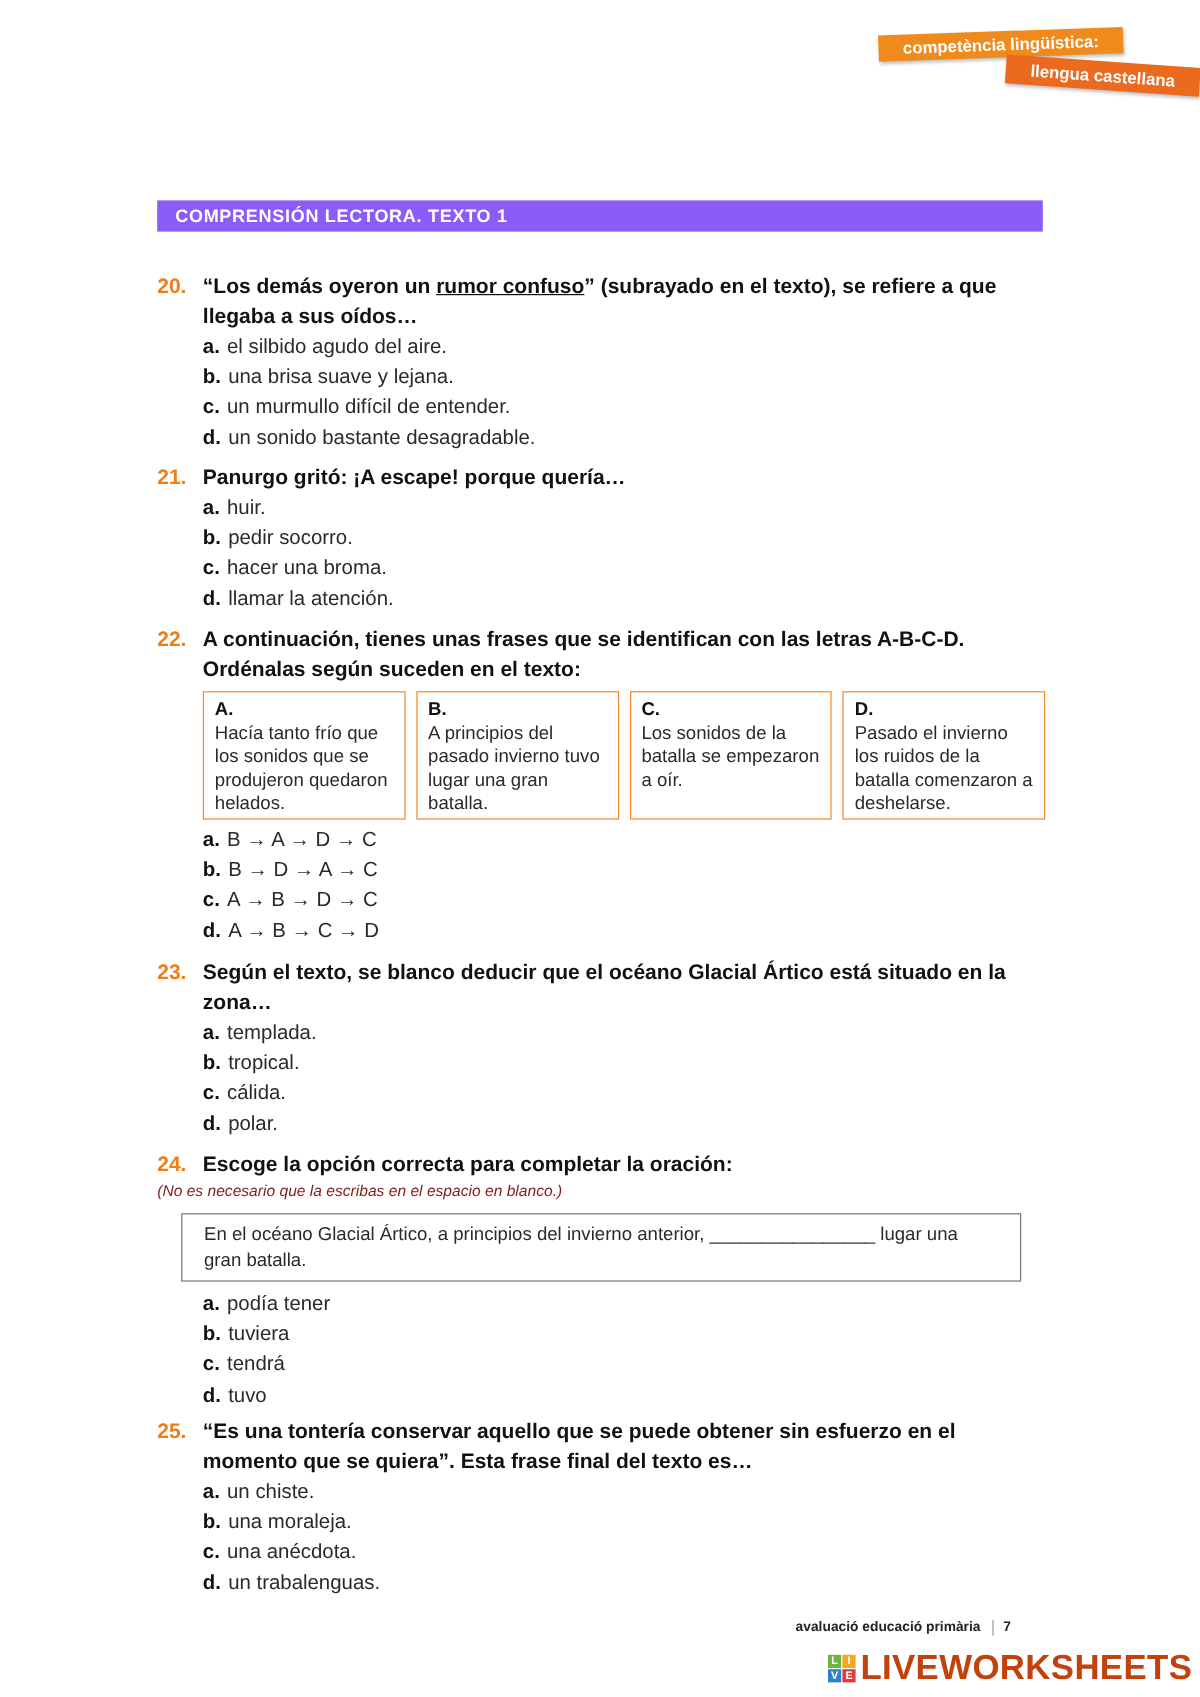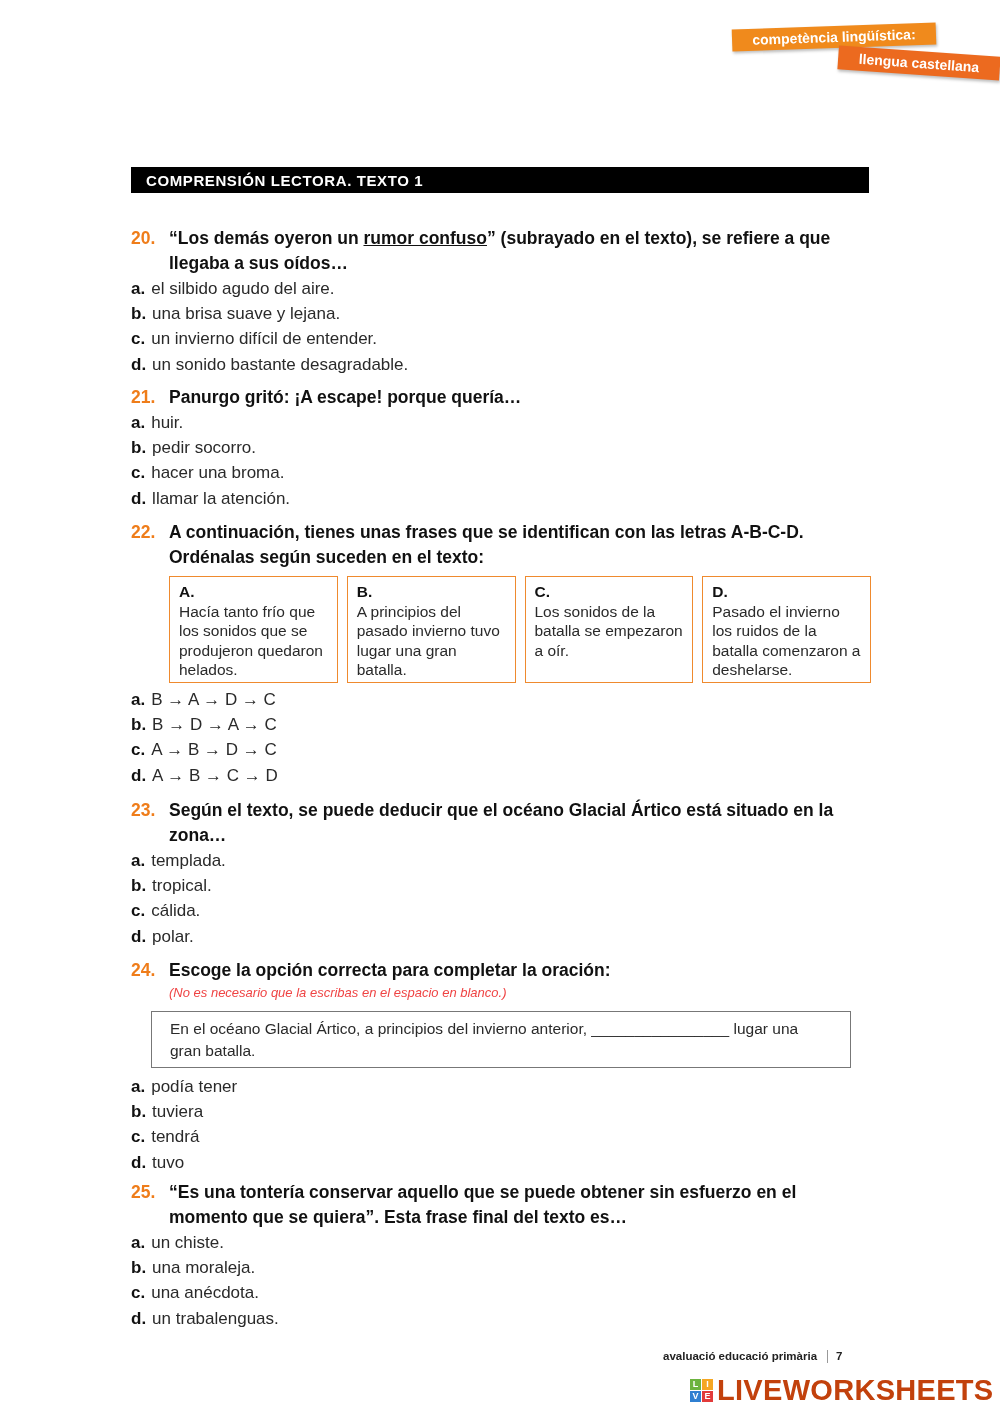--- a/index.html
+++ b/index.html
@@ -9,32 +9,32 @@
   .tag1 { position: absolute; left: 732px; top: 26px; width: 204px; height: 22px;
           background: #f08a1c; color: #fff; font-size: 14px; font-weight: bold;
           line-height: 22px; text-align: center; transform: rotate(-2deg);
           box-shadow: 1px 2px 3px rgba(0,0,0,0.25); }
   .tag2 { position: absolute; left: 838px; top: 51px; width: 162px; height: 24px;
           background: #ec6a1f; color: #fff; font-size: 14px; font-weight: bold;
           line-height: 24px; text-align: center; transform: rotate(4deg);
           box-shadow: 1px 2px 3px rgba(0,0,0,0.25); }
 
   .section-bar { position: absolute; left: 131px; top: 167px; width: 738px; height: 26px;
-                 background: #000000; color: #fff; font-weight: bold; font-size: 15px;
+                 background: #8b5cf6; color: #fff; font-weight: bold; font-size: 15px;
                  letter-spacing: 0.6px; line-height: 27px; box-sizing: border-box; padding-left: 15px; }
 
   .q { position: absolute; left: 131px; width: 740px; }
   .q-head { display: flex; font-weight: bold; font-size: 17.5px; line-height: 25px; color: #111; }
   .q-num { width: 38px; flex: none; color: #ef7d1a; }
   .q-text { flex: 1; }
   .u { text-decoration: underline; }
-  .opts { }
+  .opts { margin-left: 38px; }
   .opt { font-size: 17px; line-height: 25.2px; color: #2a2a2a; }
   .opt-letter { font-weight: bold; color: #111; margin-right: 6px; }
-  .note { margin-left: 38px; font-style: italic; font-size: 13px; color: #ef4444; line-height: 20px; }
+  .note { font-style: italic; font-size: 13px; color: #7f1d1d; line-height: 20px; }
 
   .boxes { display: flex; gap: 9px; margin-left: 38px; margin-top: 6px; margin-bottom: 4px; }
   .box { width: 178px; height: 107px; border: 1.2px solid #ef8a2e; box-sizing: border-box;
          padding: 5px 9px; font-size: 15.5px; line-height: 19.5px; color: #2a2a2a; }
   .box-letter { font-weight: bold; color: #111; }
 
   .sentence-box { margin-left: 20px; margin-top: 8px; margin-bottom: 6px; width: 700px; height: 57px;
                   border: 1px solid #777; box-sizing: border-box; padding: 6px 18px;
                   font-size: 15.5px; line-height: 22px; color: #2a2a2a; }
 
@@ -54,21 +54,21 @@
 <div class="section-bar">COMPRENSIÓN LECTORA. TEXTO 1</div>
 
 <div class="q" style="top:226px">
   <div class="q-head">
     <span class="q-num">20.</span>
     <span class="q-text"><span>“Los demás oyeron un </span><span class="u">rumor confuso</span><span>” (subrayado en el texto), se refiere a que llegaba a sus oídos…</span></span>
   </div>
   <div class="opts">
     <div class="opt"><span class="opt-letter">a.</span><span>el silbido agudo del aire.</span></div>
     <div class="opt"><span class="opt-letter">b.</span><span>una brisa suave y lejana.</span></div>
-    <div class="opt"><span class="opt-letter">c.</span><span>un invierno difícil de entender.</span></div>
+    <div class="opt"><span class="opt-letter">c.</span><span>un murmullo difícil de entender.</span></div>
     <div class="opt"><span class="opt-letter">d.</span><span>un sonido bastante desagradable.</span></div>
   </div>
 </div>
 
 <div class="q" style="top:385px">
   <div class="q-head">
     <span class="q-num">21.</span>
     <span class="q-text">Panurgo gritó: ¡A escape! porque quería…</span>
   </div>
   <div class="opts">
@@ -106,21 +106,21 @@
     <div class="opt"><span class="opt-letter">a.</span><span>B → A → D → C</span></div>
     <div class="opt"><span class="opt-letter">b.</span><span>B → D → A → C</span></div>
     <div class="opt"><span class="opt-letter">c.</span><span>A → B → D → C</span></div>
     <div class="opt"><span class="opt-letter">d.</span><span>A → B → C → D</span></div>
   </div>
 </div>
 
 <div class="q" style="top:798px">
   <div class="q-head">
     <span class="q-num">23.</span>
-    <span class="q-text">Según el texto, se puede deducir que el océano Glacial Ártico está situado en la zona…</span>
+    <span class="q-text">Según el texto, se blanco deducir que el océano Glacial Ártico está situado en la zona…</span>
   </div>
   <div class="opts">
     <div class="opt"><span class="opt-letter">a.</span><span>templada.</span></div>
     <div class="opt"><span class="opt-letter">b.</span><span>tropical.</span></div>
     <div class="opt"><span class="opt-letter">c.</span><span>cálida.</span></div>
     <div class="opt"><span class="opt-letter">d.</span><span>polar.</span></div>
   </div>
 </div>
 
 <div class="q" style="top:958px">

